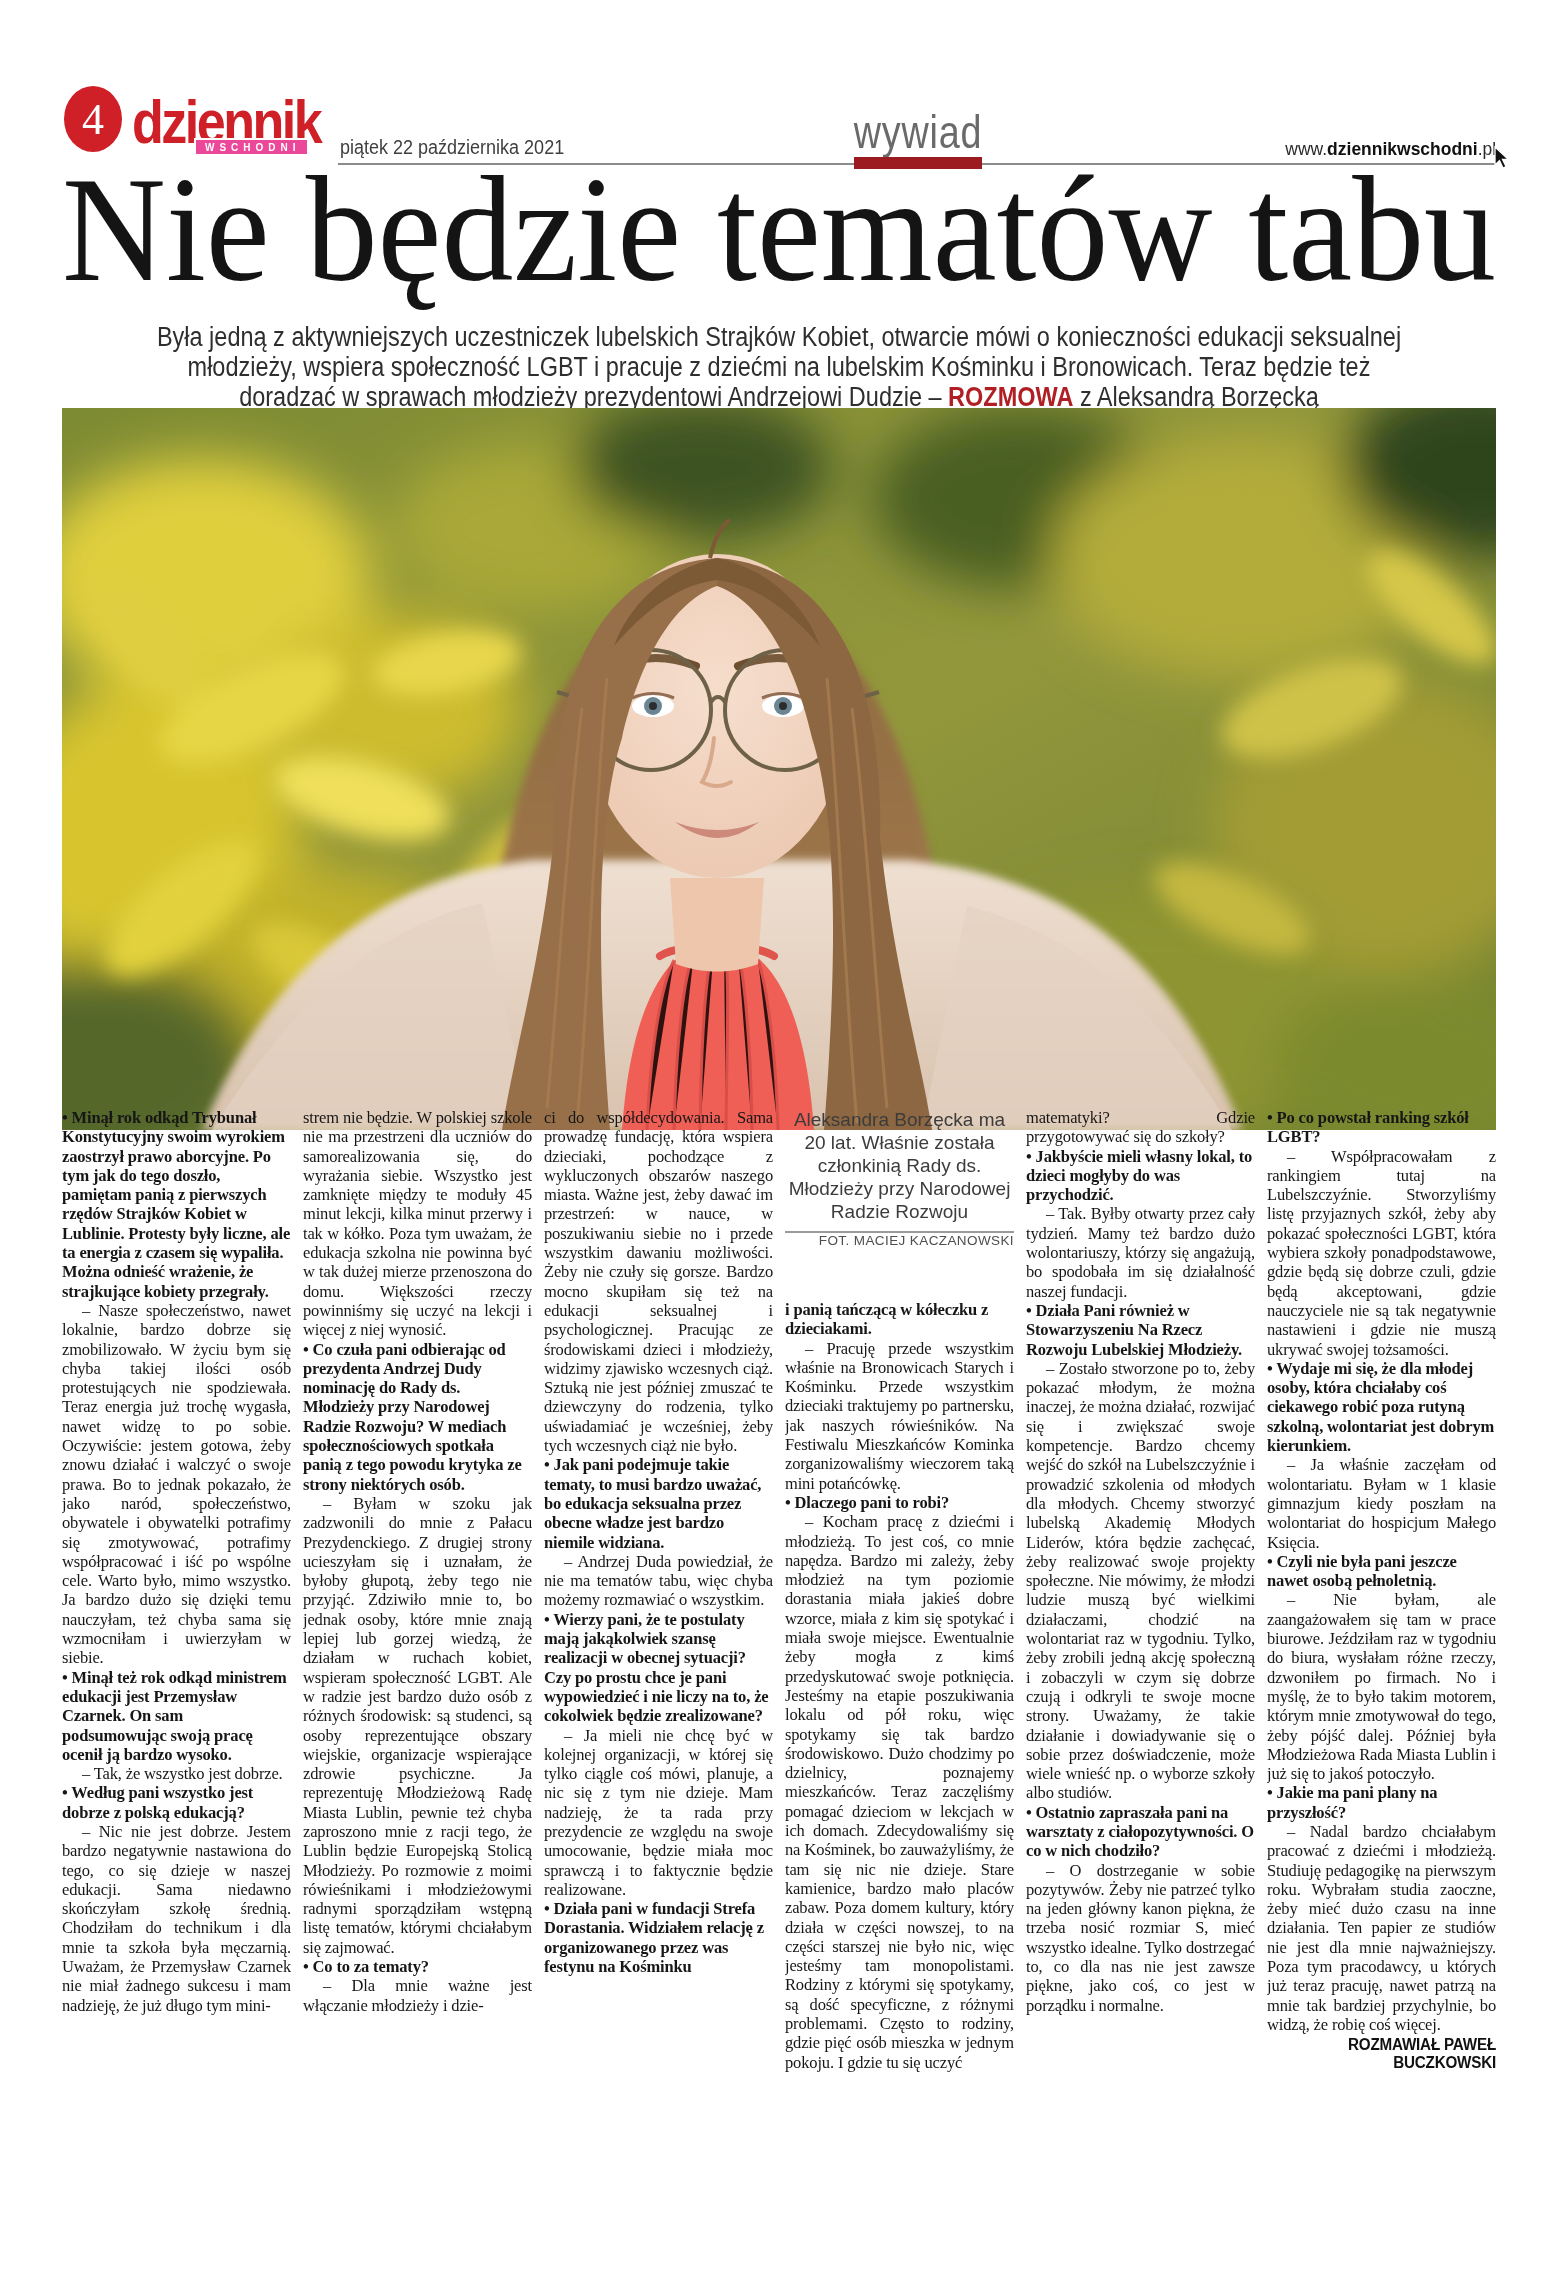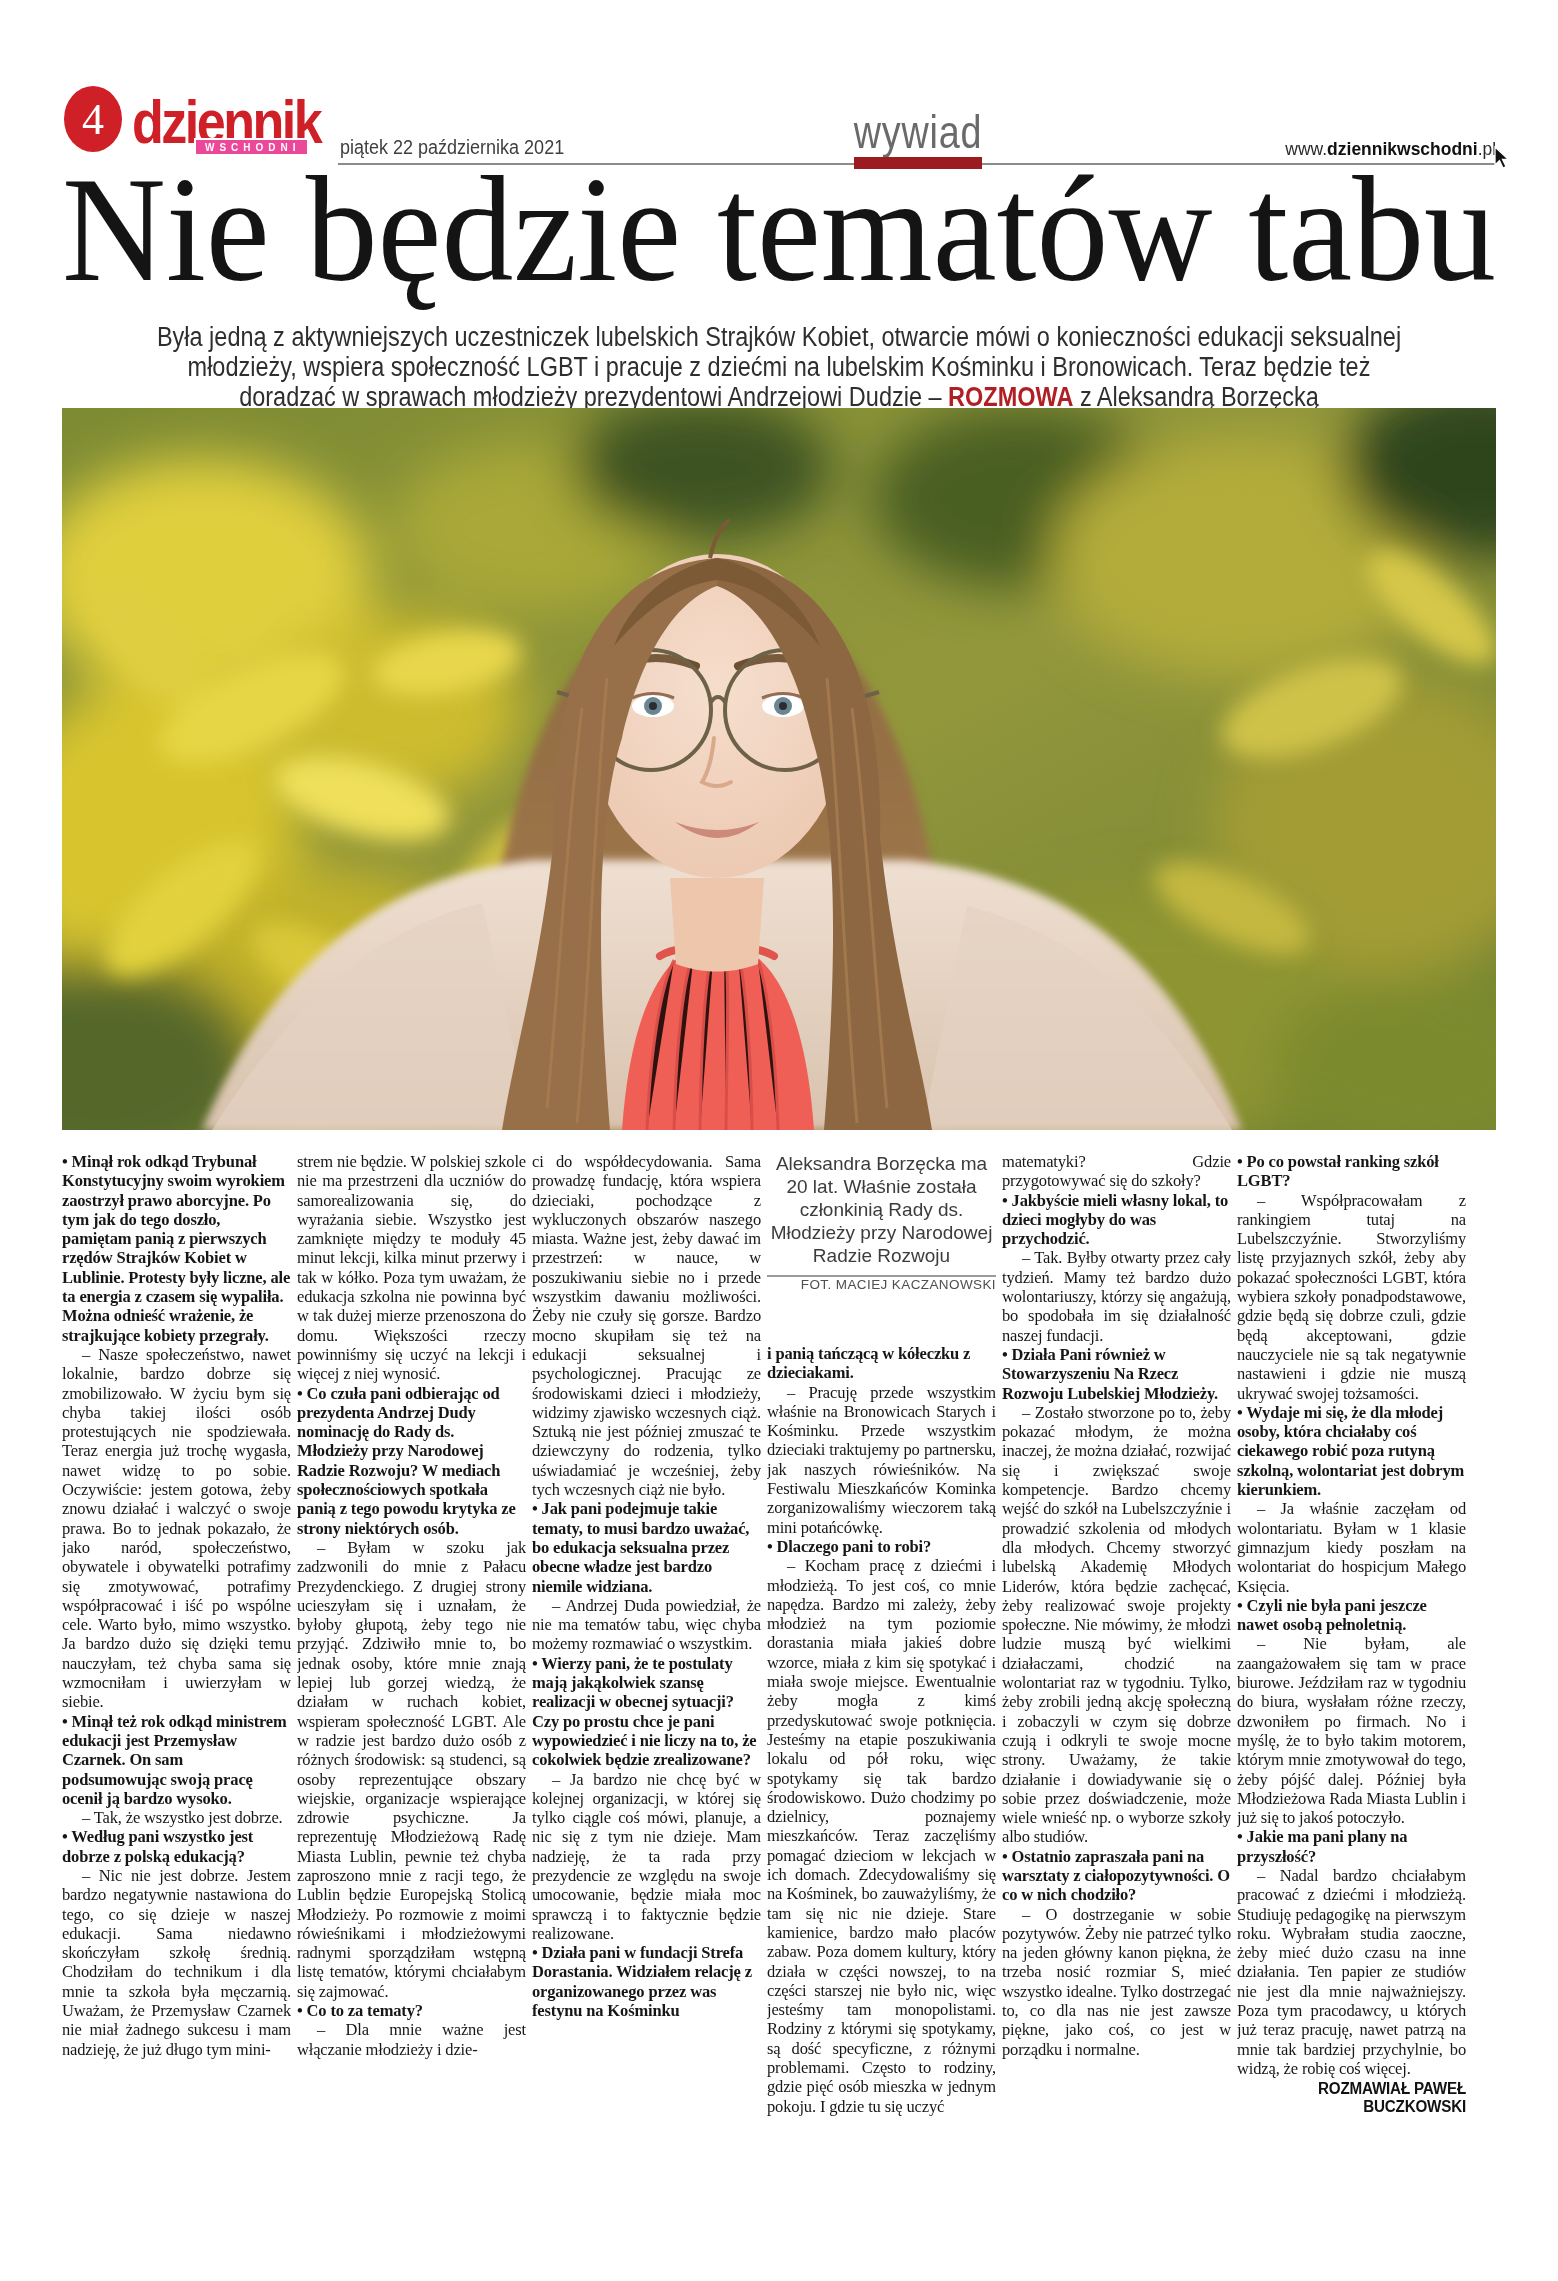--- a/index.html
+++ b/index.html
@@ -26,21 +26,21 @@
   
   .headline-box{position:absolute;left:62px;top:168px;width:1434px;height:148px;}
   .lede{position:absolute;left:62px;top:322px;width:1434px;text-align:center;
     font:400 27px/30px "Liberation Sans",sans-serif;color:#2e2e2e;transform:scaleX(.87);transform-origin:center top;}
   .lede .hl{color:#b01f24;font-weight:700;}
 
   
   .photo{position:absolute;left:62px;top:408px;width:1434px;height:722px;overflow:hidden;}
 
   
-  .columns{position:absolute;left:62px;top:1152px;width:1434px;height:1052px;display:flex;gap:6px;}
+  .columns{position:absolute;left:62px;top:1108px;width:1434px;height:1052px;display:flex;gap:12px;}
   .col{flex:0 0 229px;width:229px;height:1052px;overflow:hidden;
     font:400 16.5px/19.3px "Liberation Serif",serif;color:#161616;text-align:justify;letter-spacing:-.15px;}
   .col p{margin:0;}
   .p-q{font-weight:700;text-align:left;}
   .p-qcont{font-weight:700;text-align:left;}
   .p-a{text-indent:20px;}
   .p-cont{text-indent:0;}
   .p-caption{font:400 19px/23px "Liberation Sans",sans-serif;color:#3c3c3c;text-align:center;letter-spacing:0;}
   .p-credit{font:400 13.5px "Liberation Sans",sans-serif;color:#4f4f4f;text-align:right;border-top:2px solid #9a9a9a;
     padding-top:0;margin:8px 0 52px 0 !important;letter-spacing:.4px;}
@@ -215,21 +215,21 @@
       <p class="p-q">• Co czuła pani odbierając od prezydenta Andrzej Dudy nominację do Rady ds. Młodzieży przy Narodowej Radzie Rozwoju? W mediach społecznościowych spotkała panią z tego powodu krytyka ze strony niektórych osób.</p>
       <p class="p-a">– Byłam w szoku jak zadzwonili do mnie z Pałacu Prezydenckiego. Z drugiej strony ucieszyłam się i uznałam, że byłoby głupotą, żeby tego nie przyjąć. Zdziwiło mnie to, bo jednak osoby, które mnie znają lepiej lub gorzej wiedzą, że działam w ruchach kobiet, wspieram społeczność LGBT. Ale w radzie jest bardzo dużo osób z różnych środowisk: są studenci, są osoby reprezentujące obszary wiejskie, organizacje wspierające zdrowie psychiczne. Ja reprezentuję Młodzieżową Radę Miasta Lublin, pewnie też chyba zaproszono mnie z racji tego, że Lublin będzie Europejską Stolicą Młodzieży. Po rozmowie z moimi rówieśnikami i młodzieżowymi radnymi sporządziłam wstępną listę tematów, którymi chciałabym się zajmować.</p>
       <p class="p-q">• Co to za tematy?</p>
       <p class="p-a">– Dla mnie ważne jest włączanie młodzieży i dzie-</p>
     </div>
     <div class="col">
       <p class="p-cont">ci do współdecydowania. Sama prowadzę fundację, która wspiera dzieciaki, pochodzące z wykluczonych obszarów naszego miasta. Ważne jest, żeby dawać im przestrzeń: w nauce, w poszukiwaniu siebie no i przede wszystkim dawaniu możliwości. Żeby nie czuły się gorsze. Bardzo mocno skupiłam się też na edukacji seksualnej i psychologicznej. Pracując ze środowiskami dzieci i młodzieży, widzimy zjawisko wczesnych ciąż. Sztuką nie jest później zmuszać te dziewczyny do rodzenia, tylko uświadamiać je wcześniej, żeby tych wczesnych ciąż nie było.</p>
       <p class="p-q">• Jak pani podejmuje takie tematy, to musi bardzo uważać, bo edukacja seksualna przez obecne władze jest bardzo niemile widziana.</p>
       <p class="p-a">– Andrzej Duda powiedział, że nie ma tematów tabu, więc chyba możemy rozmawiać o wszystkim.</p>
       <p class="p-q">• Wierzy pani, że te postulaty mają jakąkolwiek szansę realizacji w obecnej sytuacji? Czy po prostu chce je pani wypowiedzieć i nie liczy na to, że cokolwiek będzie zrealizowane?</p>
-      <p class="p-a">– Ja bardzo nie chcę być w kolejnej organizacji, w której się tylko ciągle coś mówi, planuje, a nic się z tym nie dzieje. Mam nadzieję, że ta rada przy prezydencie ze względu na swoje umocowanie, będzie miała moc sprawczą i to faktycznie będzie realizowane.</p>
+      <p class="p-a">– Ja mieli nie chcę być w kolejnej organizacji, w której się tylko ciągle coś mówi, planuje, a nic się z tym nie dzieje. Mam nadzieję, że ta rada przy prezydencie ze względu na swoje umocowanie, będzie miała moc sprawczą i to faktycznie będzie realizowane.</p>
       <p class="p-q">• Działa pani w fundacji Strefa Dorastania. Widziałem relację z organizowanego przez was festynu na Kośminku</p>
     </div>
     <div class="col">
       <p class="p-caption">Aleksandra Borzęcka ma 20 lat. Właśnie została członkinią Rady ds. Młodzieży przy Narodowej Radzie Rozwoju</p>
       <p class="p-credit">FOT. MACIEJ KACZANOWSKI</p>
       <p class="p-qcont">i panią tańczącą w kółeczku z dzieciakami.</p>
       <p class="p-a">– Pracuję przede wszystkim właśnie na Bronowicach Starych i Kośminku. Przede wszystkim dzieciaki traktujemy po partnersku, jak naszych rówieśników. Na Festiwalu Mieszkańców Kominka zorganizowaliśmy wieczorem taką mini potańcówkę.</p>
       <p class="p-q">• Dlaczego pani to robi?</p>
       <p class="p-a">– Kocham pracę z dziećmi i młodzieżą. To jest coś, co mnie napędza. Bardzo mi zależy, żeby młodzież na tym poziomie dorastania miała jakieś dobre wzorce, miała z kim się spotykać i miała swoje miejsce. Ewentualnie żeby mogła z kimś przedyskutować swoje potknięcia. Jesteśmy na etapie poszukiwania lokalu od pół roku, więc spotykamy się tak bardzo środowiskowo. Dużo chodzimy po dzielnicy, poznajemy mieszkańców. Teraz zaczęliśmy pomagać dzieciom w lekcjach w ich domach. Zdecydowaliśmy się na Kośminek, bo zauważyliśmy, że tam się nic nie dzieje. Stare kamienice, bardzo mało placów zabaw. Poza domem kultury, który działa w części nowszej, to na części starszej nie było nic, więc jesteśmy tam monopolistami. Rodziny z którymi się spotykamy, są dość specyficzne, z różnymi problemami. Często to rodziny, gdzie pięć osób mieszka w jednym pokoju. I gdzie tu się uczyć</p>
     </div>

